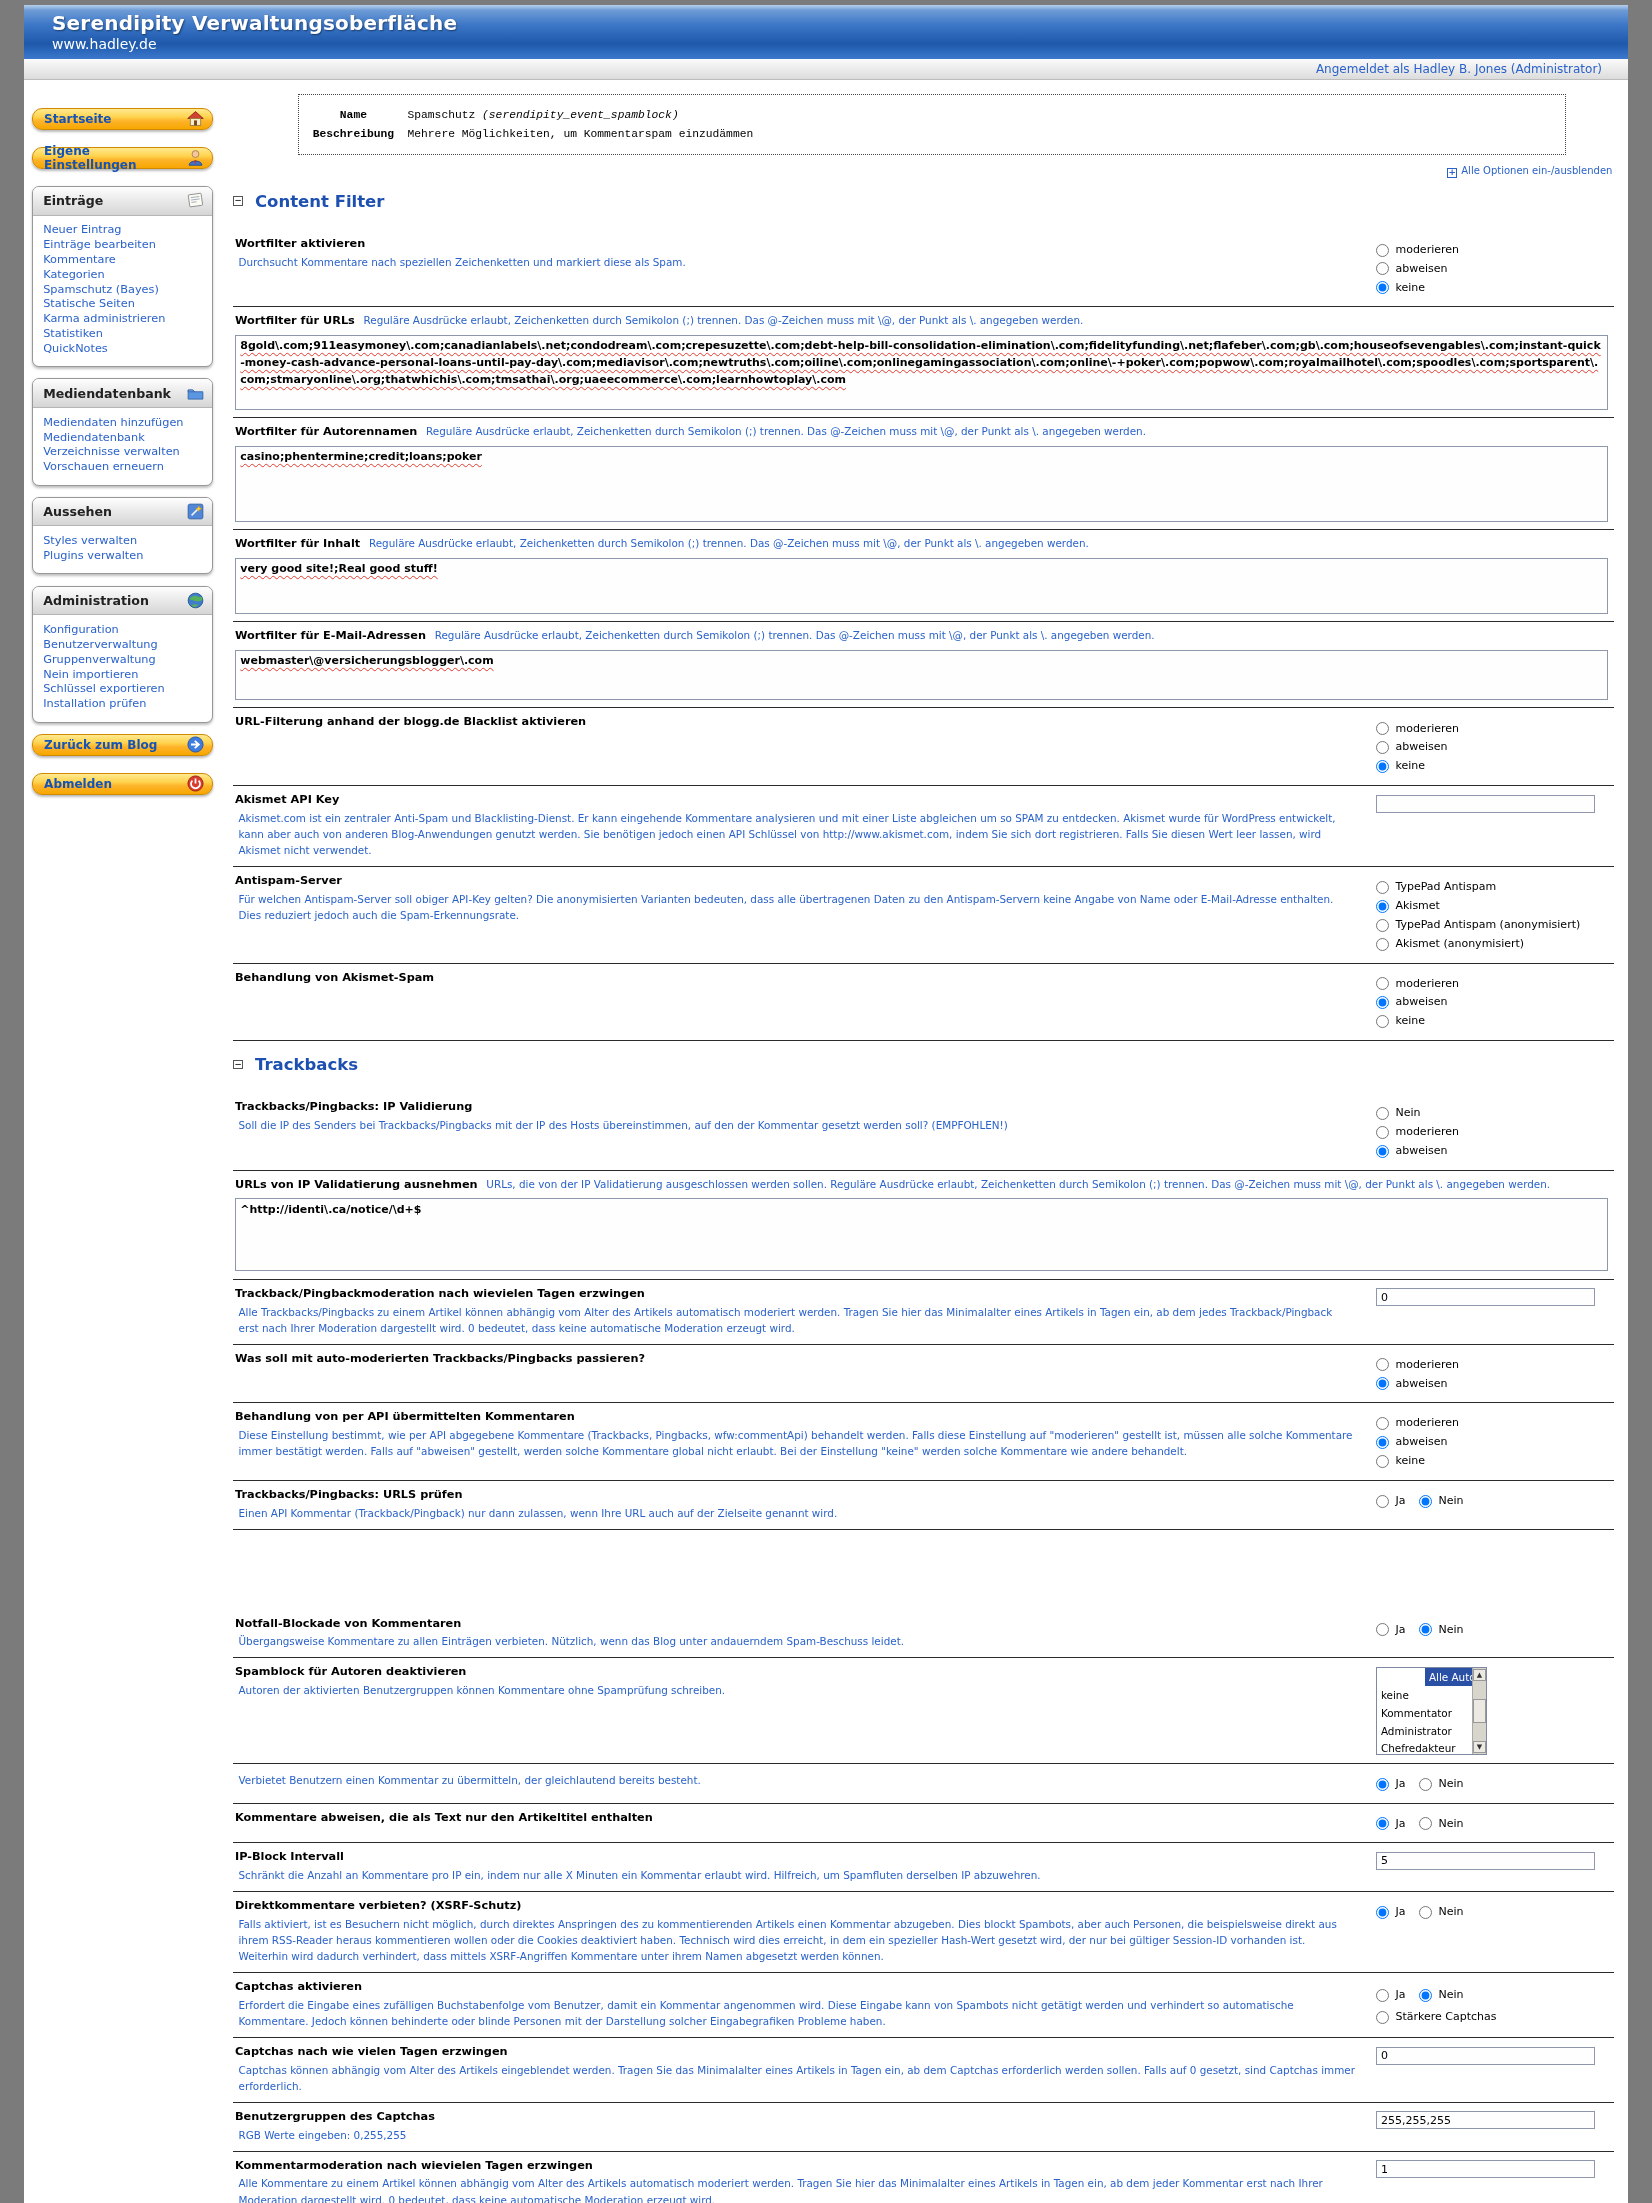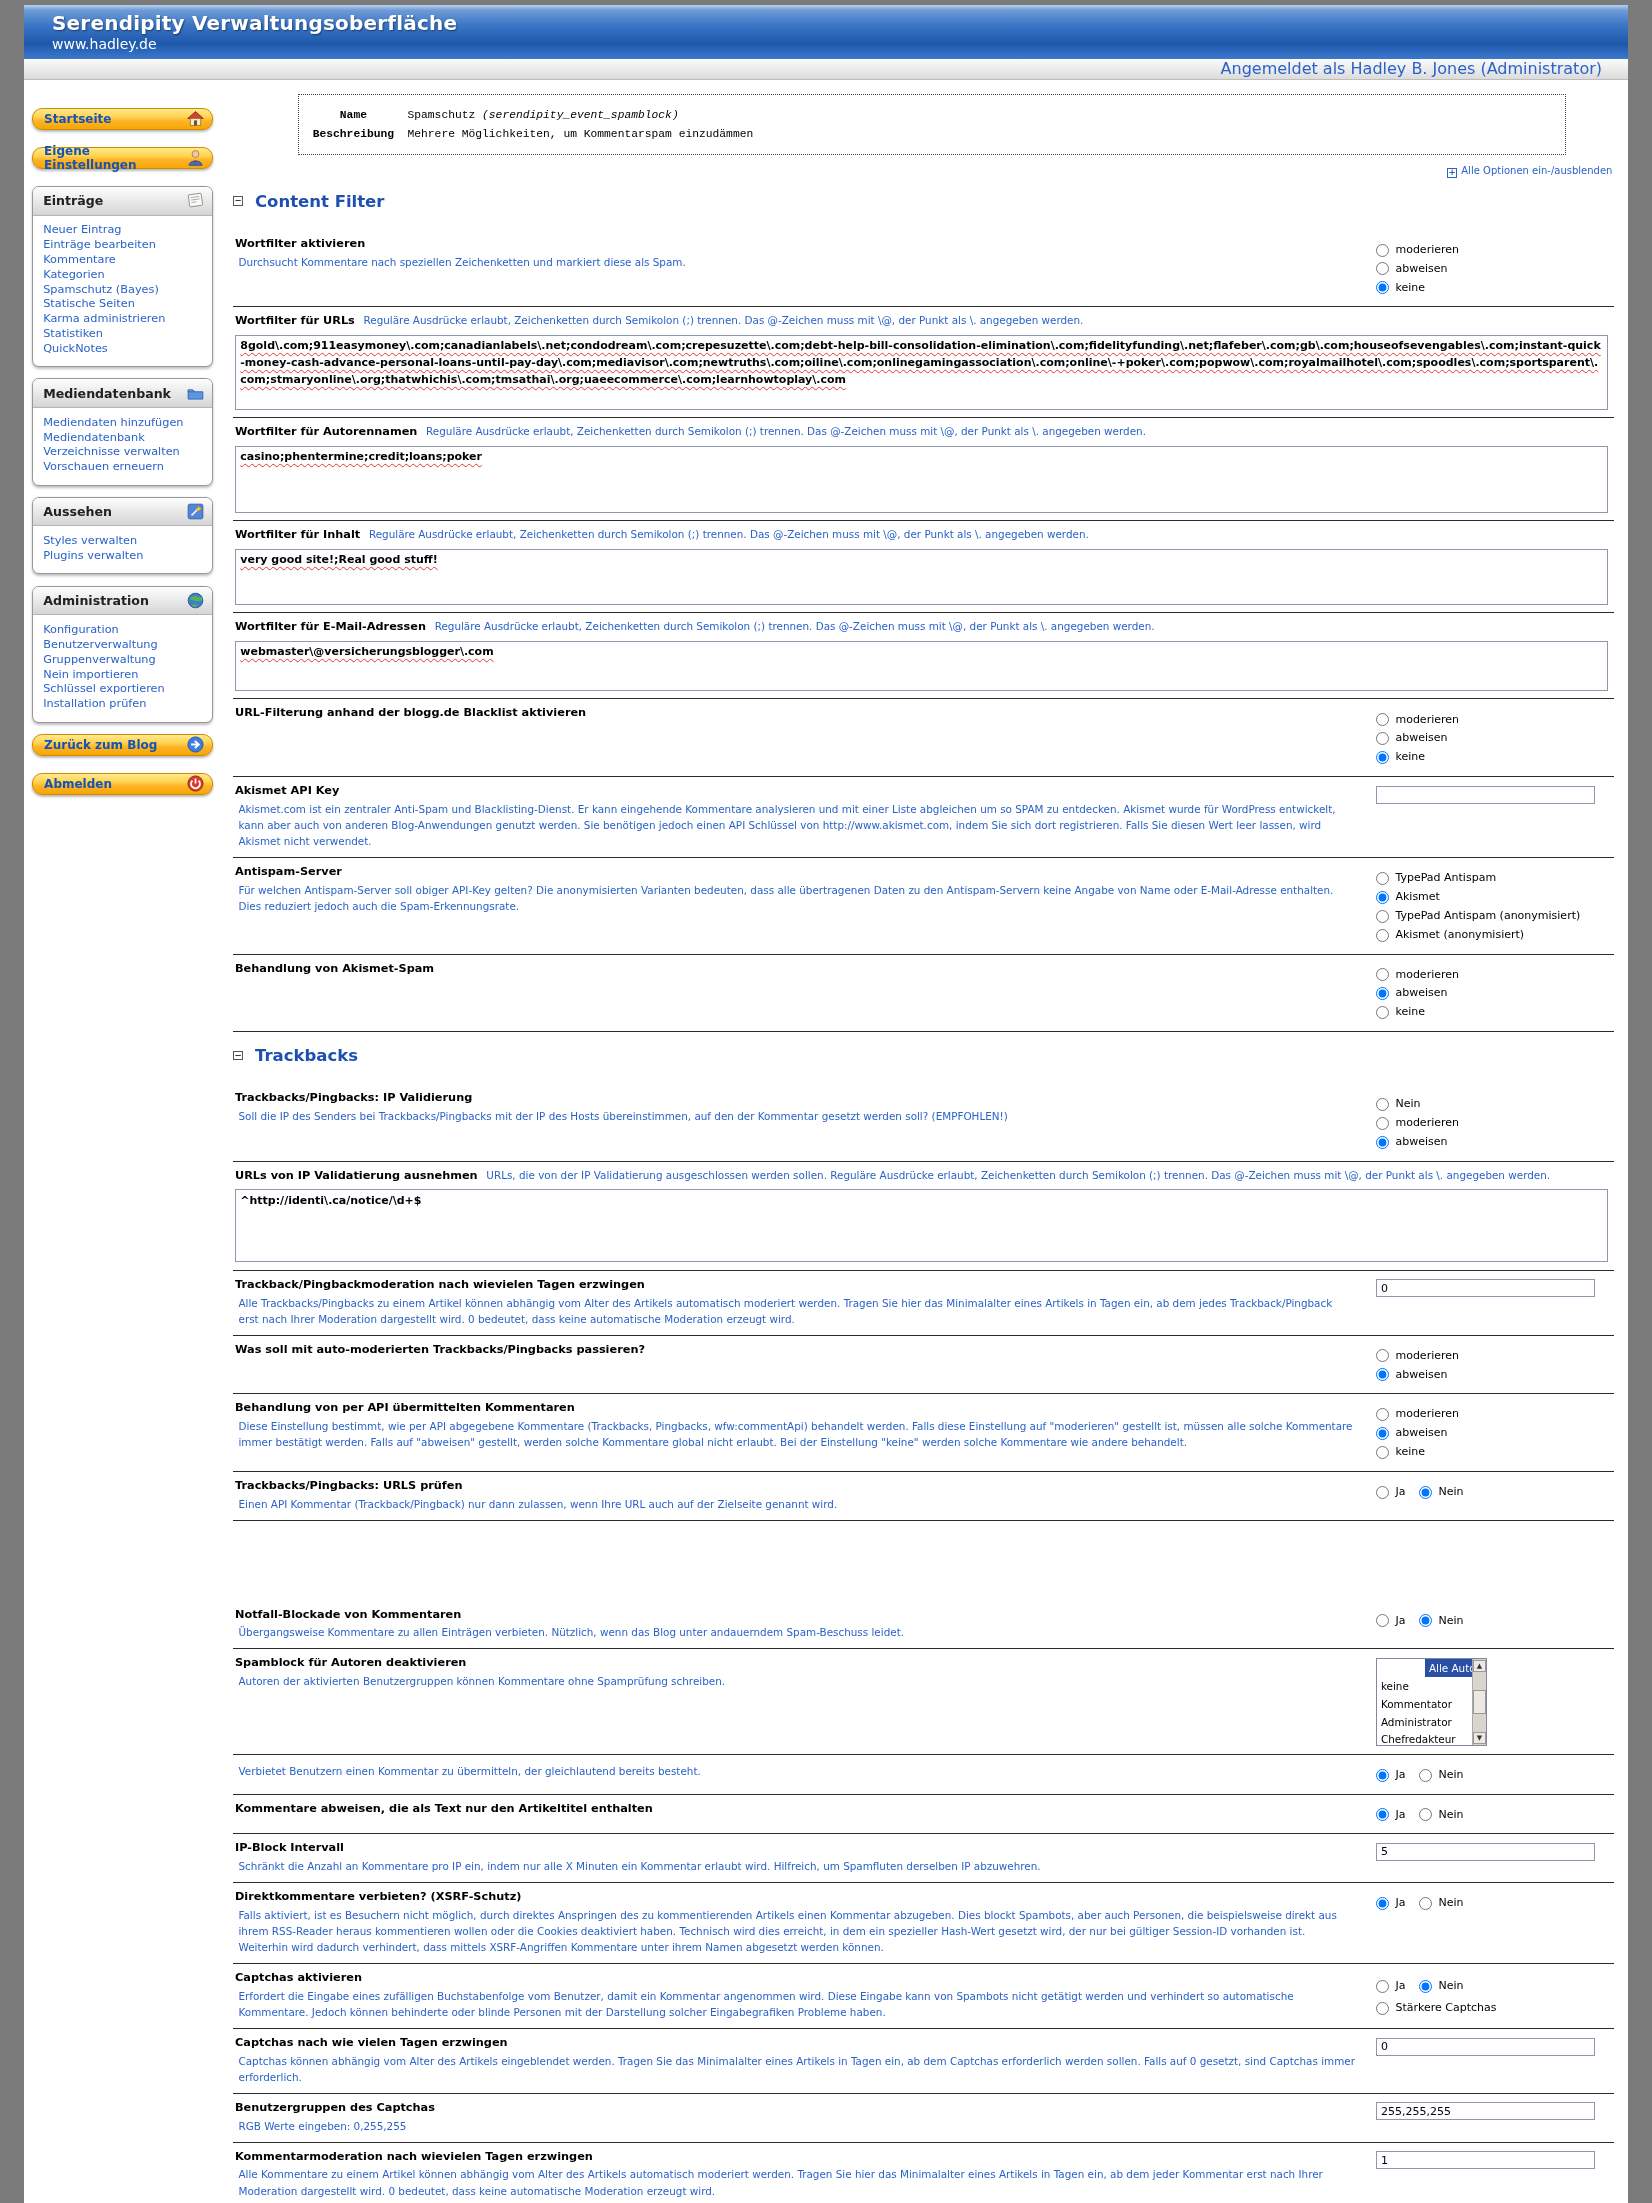--- a/index.html
+++ b/index.html
@@ -23,21 +23,21 @@
     color:#fff; font-size:20px; font-weight:bold;
     text-shadow:0.9px 0.9px 1.7px rgba(0,0,0,.45); letter-spacing:0.2px;
   }
   .banner .subtitle { color:#fff; font-size:14px; margin-top:0.9px; }
 
   .loginbar {
     height:21px; line-height:20px;
     background:linear-gradient(#fbfbfb,#dcdcdc);
     border-bottom:0.9px solid #bdbdbd;
     text-align:right; padding-right:26px;
-    font-size:16px; color:#2a62c9;
+    font-size:12px; color:#2a62c9;
   }
   .loginbar span { cursor:pointer; }
 
   
   .content { display:flex; align-items:flex-start; padding:5.2px 8.7px 0 4.3px; }
   .sidebar { width:186px; flex:none; padding:22.6px 1.7px 17.4px 3.5px; }
   .main { flex:1; padding:0 5.2px 0 19px; min-width:0; }
 
   
   .side-btn {
@@ -326,21 +326,21 @@
           </div>
           <div class="srow block">
             <div>
               <div class="rtitle"><span>Wortfilter für URLs</span><span class="inline-desc">Reguläre Ausdrücke erlaubt, Zeichenketten durch Semikolon (;) trennen. Das @-Zeichen muss mit \@, der Punkt als \. angegeben werden.</span></div>
               <div class="fake-ta" role="textbox" style="height: 75px;">8gold\.com;911easymoney\.com;canadianlabels\.net;condodream\.com;crepesuzette\.com;debt-help-bill-consolidation-elimination\.com;fidelityfunding\.net;flafeber\.com;gb\.com;houseofsevengables\.com;instant-quick-money-cash-advance-personal-loans-until-pay-day\.com;mediavisor\.com;newtruths\.com;oiline\.com;onlinegamingassociation\.com;online\-+poker\.com;popwow\.com;royalmailhotel\.com;spoodles\.com;sportsparent\.com;stmaryonline\.org;thatwhichis\.com;tmsathai\.org;uaeecommerce\.com;learnhowtoplay\.com</div>
             </div>
           </div>
           <div class="srow block">
             <div>
               <div class="rtitle"><span>Wortfilter für Autorennamen</span><span class="inline-desc">Reguläre Ausdrücke erlaubt, Zeichenketten durch Semikolon (;) trennen. Das @-Zeichen muss mit \@, der Punkt als \. angegeben werden.</span></div>
-              <div class="fake-ta" role="textbox" style="height: 67px;">casino;phentermine;credit;loans;poker</div>
+              <div class="fake-ta" role="textbox" style="height: 76px;">casino;phentermine;credit;loans;poker</div>
             </div>
           </div>
           <div class="srow block">
             <div>
               <div class="rtitle"><span>Wortfilter für Inhalt</span><span class="inline-desc">Reguläre Ausdrücke erlaubt, Zeichenketten durch Semikolon (;) trennen. Das @-Zeichen muss mit \@, der Punkt als \. angegeben werden.</span></div>
               <div class="fake-ta" role="textbox" style="height: 56px;">very good site!;Real good stuff!</div>
             </div>
           </div>
           <div class="srow block">
             <div>

